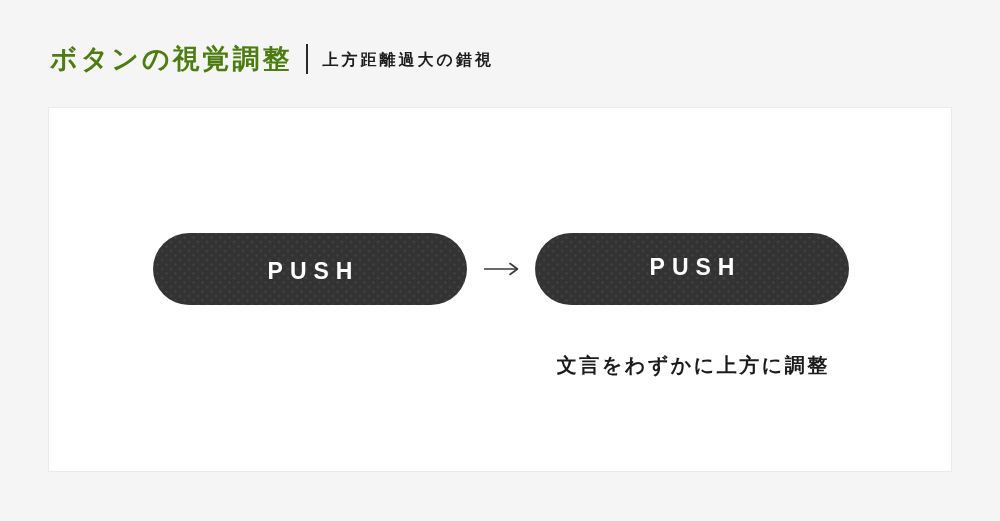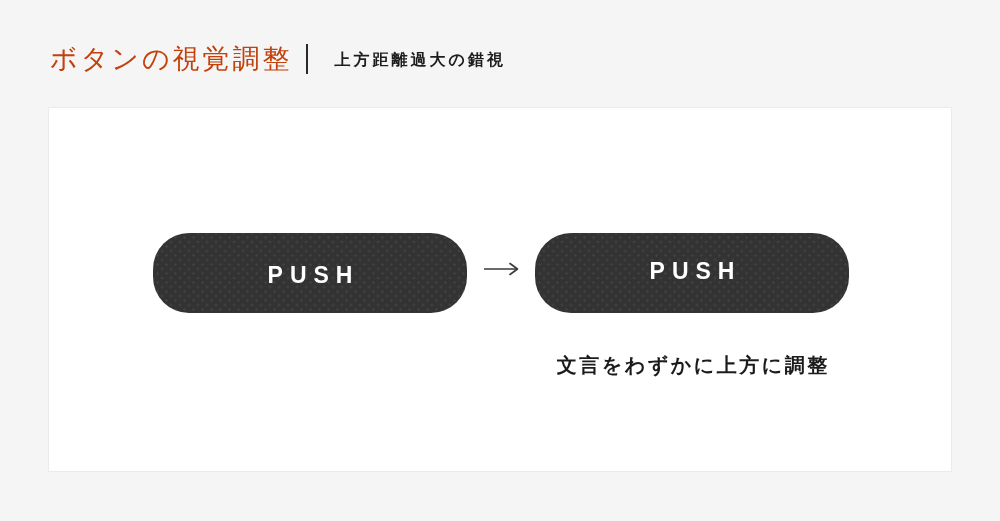--- a/index.html
+++ b/index.html
@@ -8,43 +8,43 @@
     font-family: "Liberation Sans", "DejaVu Sans", sans-serif;
   }
   body { position: relative; background: #f5f5f5; overflow: hidden; }
 
   
   .header {
     position: absolute; left: 50px; top: 42px;
     display: flex; align-items: center;
   }
   .page-title {
-    font-size: 27px; font-weight: 400; color: #c2410c;
+    font-size: 27px; font-weight: 700; color: #4d7c0f;
     letter-spacing: 3px; line-height: 34px; white-space: nowrap;
   }
   .title-separator {
     width: 2px; height: 30px; background: #2a2a2a;
     margin: 0 15px 0 13px; flex: 0 0 auto;
   }
   .page-subtitle {
     font-size: 16px; font-weight: 700; color: #1d1d1d;
-    letter-spacing: 3px; white-space: nowrap; padding-top: 2px; margin-left: 12px;
+    letter-spacing: 3px; white-space: nowrap; padding-top: 2px;
   }
 
   
   .card {
     position: absolute; left: 48px; top: 107px;
     width: 904px; height: 365px;
     background: #ffffff; border: 1px solid #ebebeb;
   }
 
   
   .push-btn {
     position: absolute; top: 125px;
-    width: 314px; height: 80px;
+    width: 314px; height: 72px;
     border-radius: 36px;
     background-color: #333333;
     background-image:
       radial-gradient(rgba(255,255,255,0.07) 1px, transparent 1.3px),
       radial-gradient(rgba(255,255,255,0.07) 1px, transparent 1.3px);
     background-size: 9px 9px, 9px 9px;
     background-position: 0 0, 4.5px 4.5px;
     display: flex; align-items: center; justify-content: center;
     border: none; cursor: pointer;
   }

